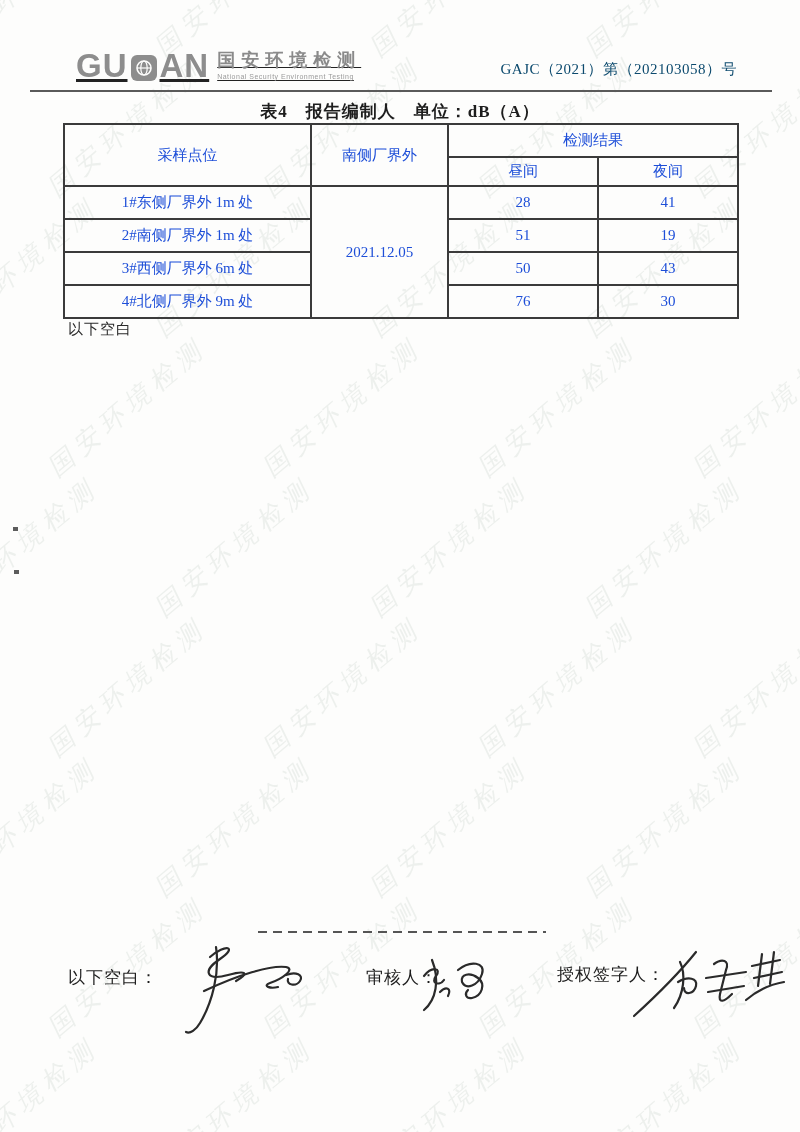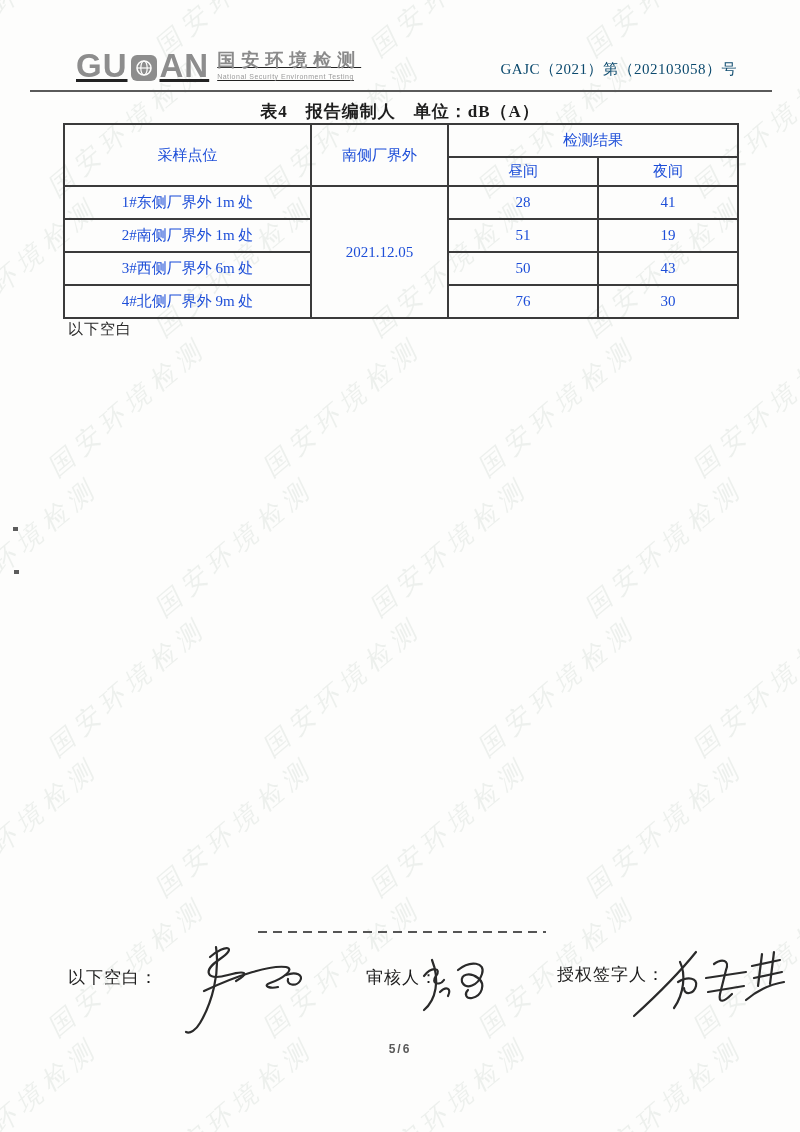--- a/index.html
+++ b/index.html
@@ -265,15 +265,14 @@
     <path d="M86 32 C94 26 102 28 98 38 L92 62 C90 72 96 70 104 62"></path>
     <path d="M78 46 L118 40"></path>
     <path d="M80 60 L116 54"></path>
     <path d="M124 34 L152 28"></path>
     <path d="M126 46 L154 40"></path>
     <path d="M134 22 L130 54"></path>
     <path d="M146 20 L142 52"></path>
     <path d="M118 68 C130 58 144 52 156 50"></path>
   </svg>
 
-  <div class="page-number">5/6</div>
 
 </div>
 
 </body></html>

